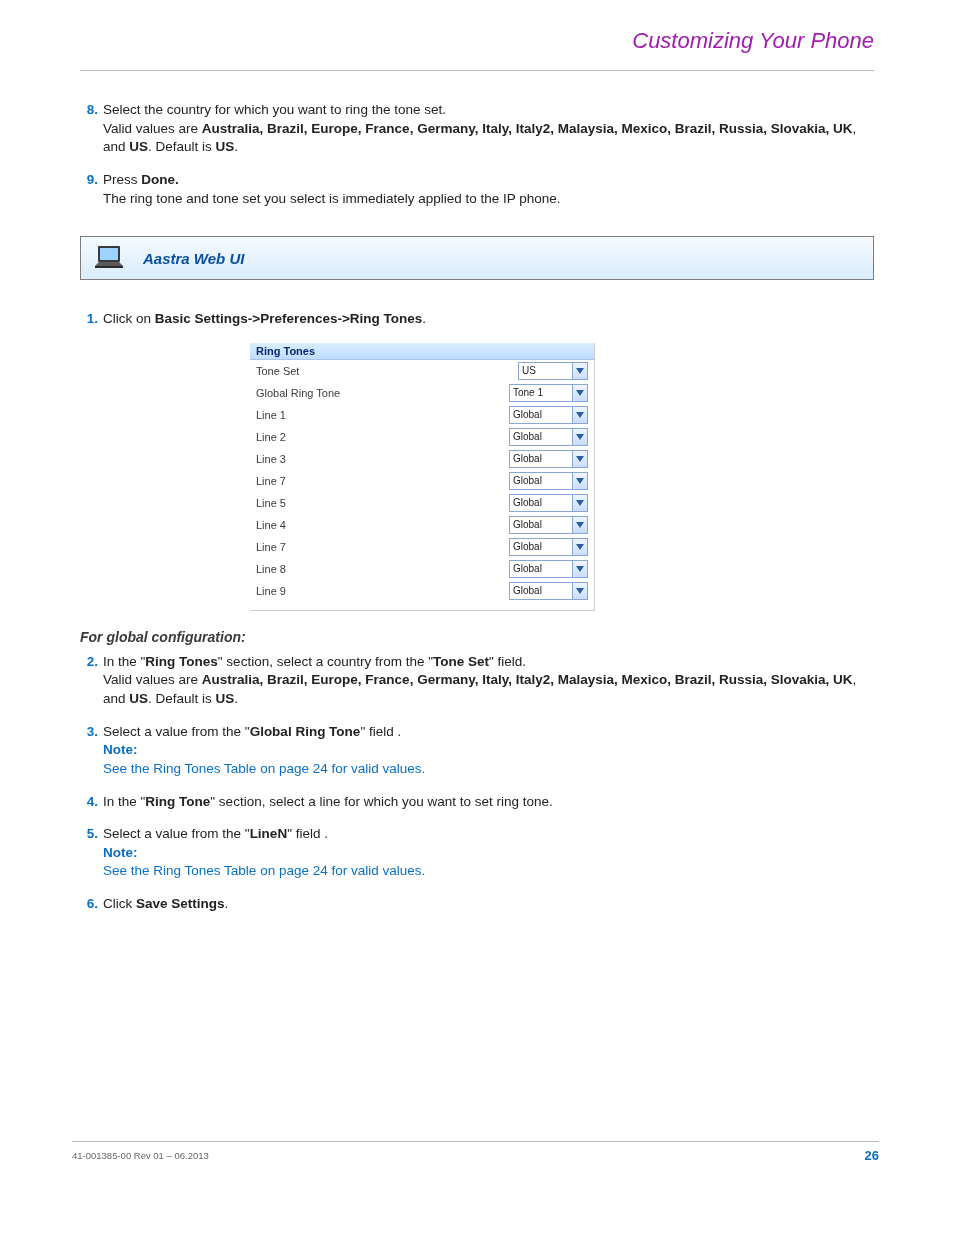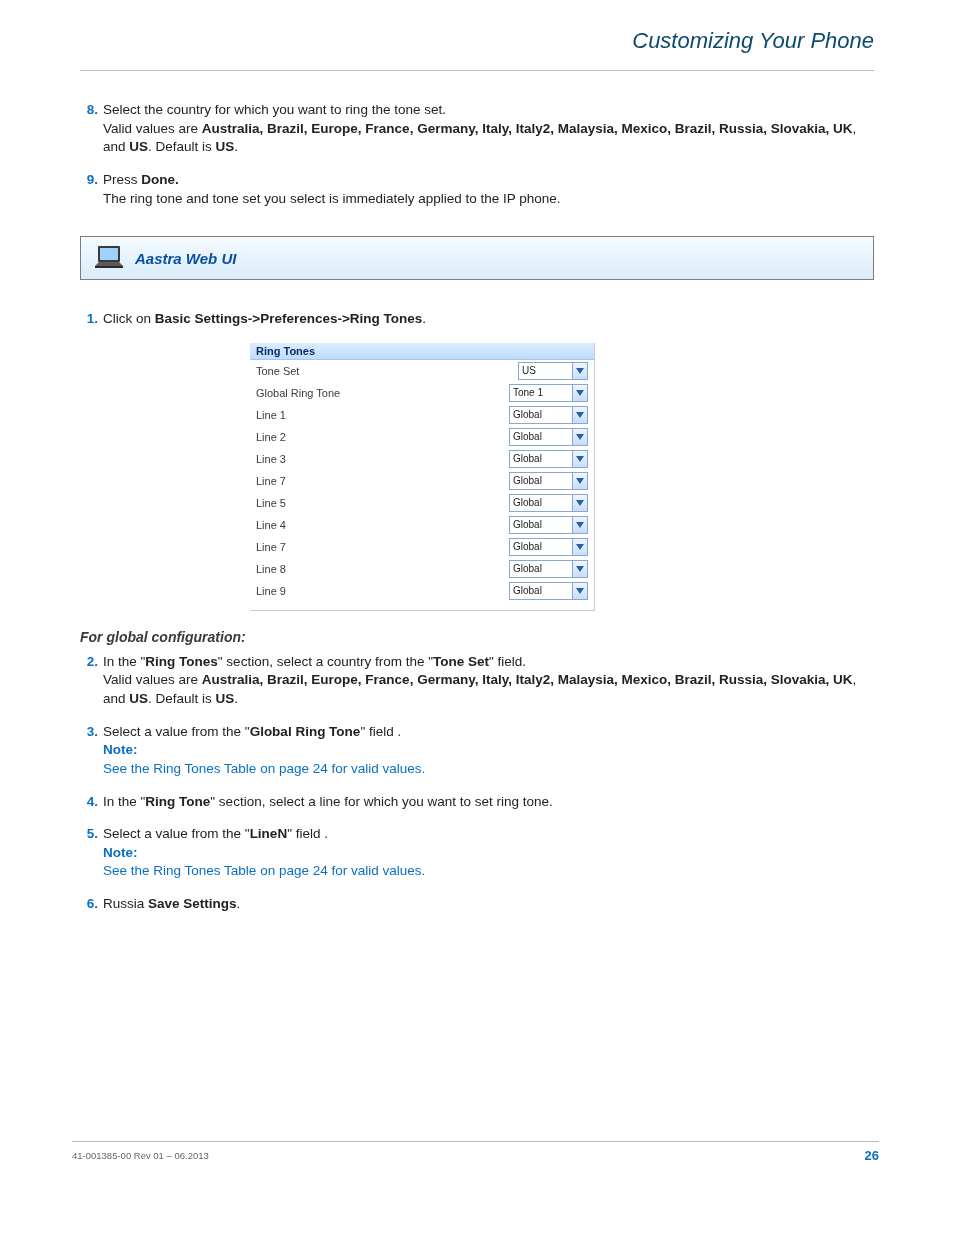--- a/index.html
+++ b/index.html
@@ -11,21 +11,21 @@
     color: #222;
     position: relative;
   }
   .page {
     padding: 28px 80px 0 80px;
   }
   .running-head {
     text-align: right;
     font-style: italic;
     font-size: 22px;
-    color: #0c4a6e;
+    color: #a21caf;
     padding-bottom: 16px;
   }
   .hr-top {
     border: none;
     border-top: 1px solid #bbb;
     margin-bottom: 30px;
   }
   .ol-block {
     font-size: 13.5px;
     line-height: 1.38;
@@ -71,21 +71,21 @@
     height: 44px;
     display: flex;
     align-items: center;
     padding-left: 14px;
   }
   .banner-title {
     color: #0a4fa0;
     font-weight: bold;
     font-style: italic;
     font-size: 15px;
-    margin-left: 8px;
+    margin-left: 16px;
   }
   .banner-icon {
     width: 32px;
     height: 28px;
     position: relative;
   }
   .banner-icon svg { display:block; }
 
   .ui-shot {
     margin: 12px 0 18px 170px;
@@ -371,21 +371,21 @@
         <span>Select a value from the "</span><b>LineN</b><span>" field .</span><br>
         <span class="note-label">Note:</span><br>
         <span class="link-text">
           <span>See the </span><span>Ring Tones Table</span><span> on </span><span>page 24</span><span> for valid values.</span>
         </span>
       </div>
     </div>
     <div class="li-row">
       <div class="li-num">6.</div>
       <div class="li-body">
-        <span>Russia </span><b>Save Settings</b><span>.</span>
+        <span>Click </span><b>Save Settings</b><span>.</span>
       </div>
     </div>
   </div>
 </div>
 
 <div class="footer">
   <div class="footer-left">41-001385-00 Rev 01 – 06.2013</div>
   <div class="footer-right">26</div>
 </div>
 

